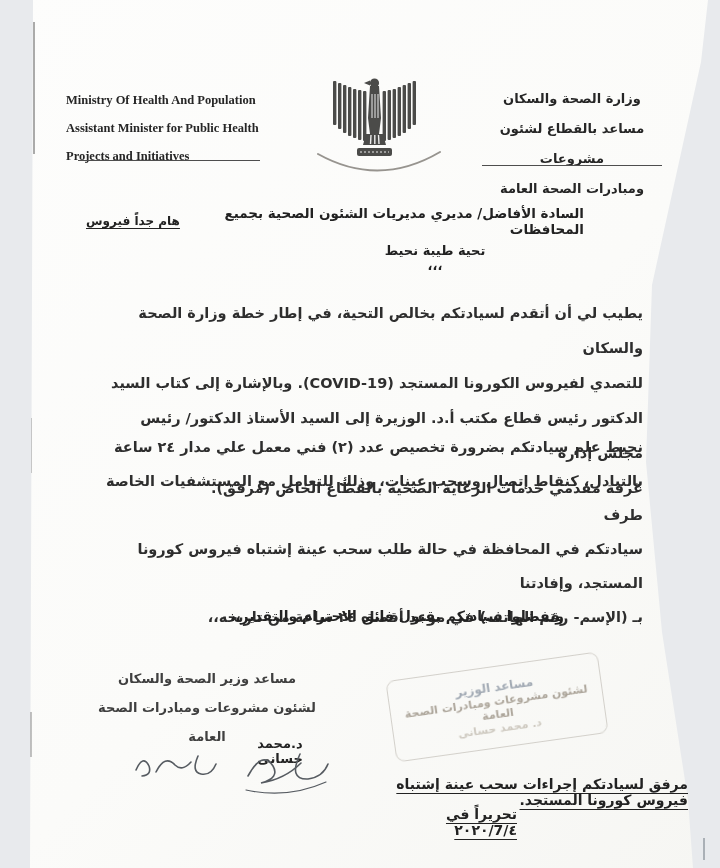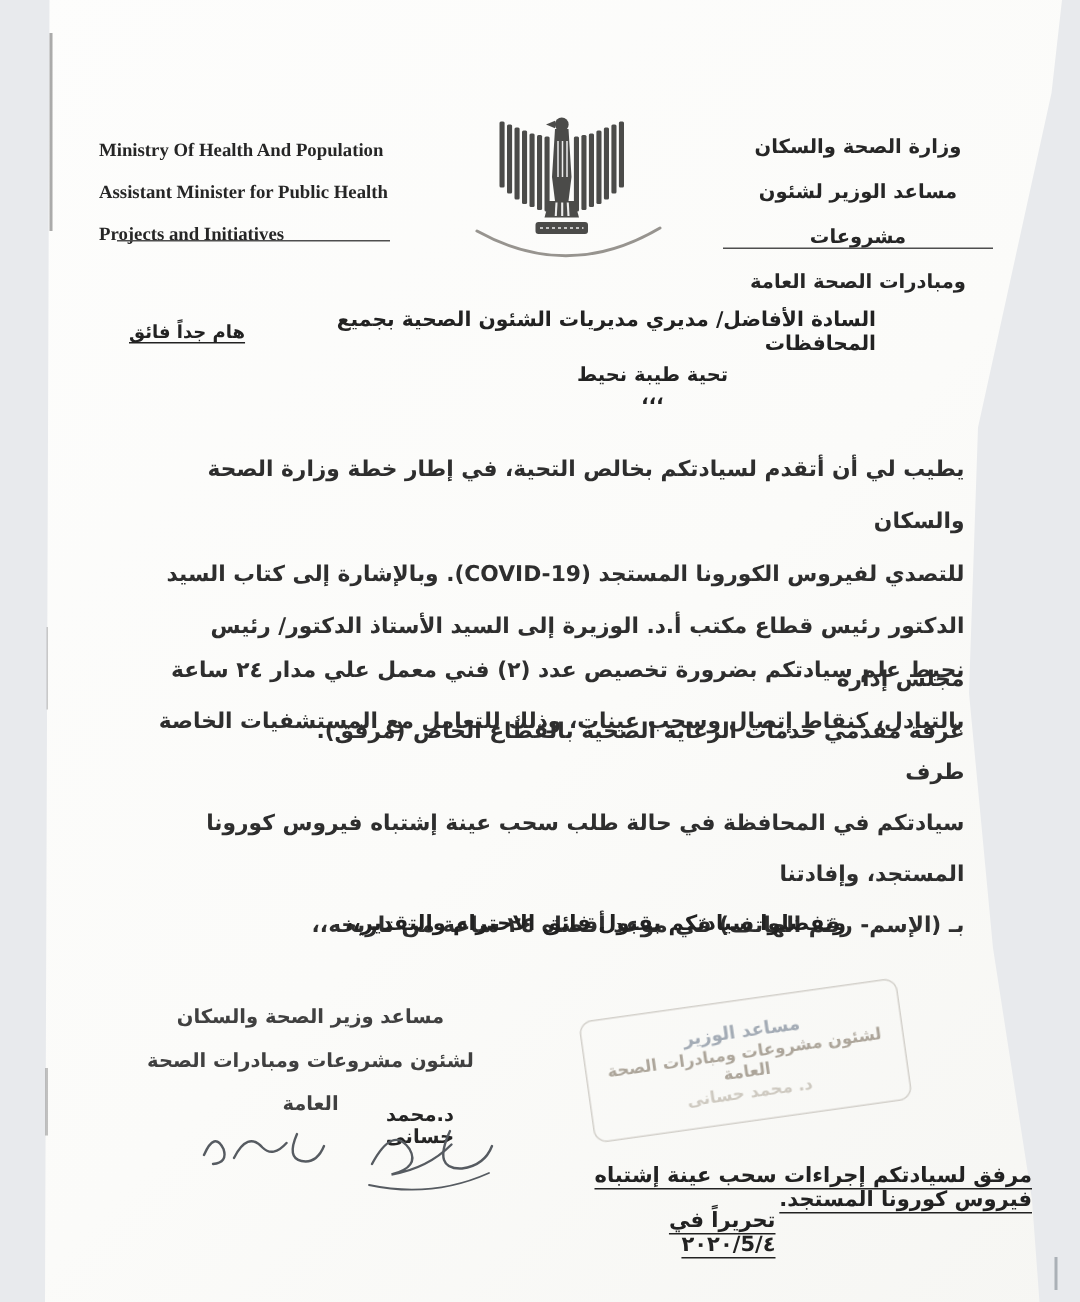--- a/index.html
+++ b/index.html
@@ -109,25 +109,25 @@
     <line x1="64.5" y1="61" x2="65" y2="70"></line>
     <line x1="58" y1="20" x2="58" y2="44" stroke-width="1"></line>
     <line x1="61" y1="20" x2="61" y2="44" stroke-width="1"></line>
     <line x1="64" y1="20" x2="64" y2="44" stroke-width="1"></line>
     <line x1="46" y1="78" x2="75" y2="78" stroke-width="1" stroke-dasharray="2 2"></line>
   </g>
   <path d="M4,80 Q65,114 126,78" fill="none" stroke="#97948f" stroke-width="2" stroke-linecap="round"></path>
 </svg>
 
 <div class="abs ar ar-header">وزارة الصحة والسكان
-مساعد الوزير لشئون مشروعات
+مساعد بالقطاع لشئون مشروعات
 ومبادرات الصحة العامة</div>
 <div class="abs rule" style="left:482px;top:165px;width:180px;"></div>
 
-<div class="abs ar urgent">هام جداً فائق</div>
+<div class="abs ar urgent">هام جداً فيروس</div>
 
 <div class="abs ar addressee">السادة الأفاضل/ مديري مديريات الشئون الصحية بجميع المحافظات</div>
 <div class="abs ar greeting">تحية طيبة نحيط ،،،</div>
 
 <div class="abs ar body-par p1">يطيب لي أن أتقدم لسيادتكم بخالص التحية، في إطار خطة وزارة الصحة والسكان
 للتصدي لفيروس الكورونا المستجد (COVID-19). وبالإشارة إلى كتاب السيد
 الدكتور رئيس قطاع مكتب أ.د. الوزيرة إلى السيد الأستاذ الدكتور/ رئيس مجلس إدارة
 غرفة مقدمي خدمات الرعاية الصحية بالقطاع الخاص (مرفق).</div>
 <div class="abs ar body-par p2">نحيط علم سيادتكم بضرورة تخصيص عدد (٢) فني معمل علي مدار ٢٤ ساعة
 بالتبادل، كنقاط إتصال وسحب عينات، وذلك للتعامل مع المستشفيات الخاصة طرف
@@ -150,13 +150,13 @@
   </g>
 </svg>
 
 <div class="abs stamp">
   <div class="stamp-l1">مساعد الوزير</div>
   <div class="stamp-l2">لشئون مشروعات ومبادرات الصحة العامة</div>
   <div class="stamp-l3">د. محمد حسانى</div>
 </div>
 
 <div class="abs ar foot foot-attach">مرفق لسيادتكم إجراءات سحب عينة إشتباه فيروس كورونا المستجد.</div>
-<div class="abs ar foot foot-date">تحريراً في ٢٠٢٠/5/٤</div>
+<div class="abs ar foot foot-date">تحريراً في ٢٠٢٠/7/٤</div>
 
 </body></html>

